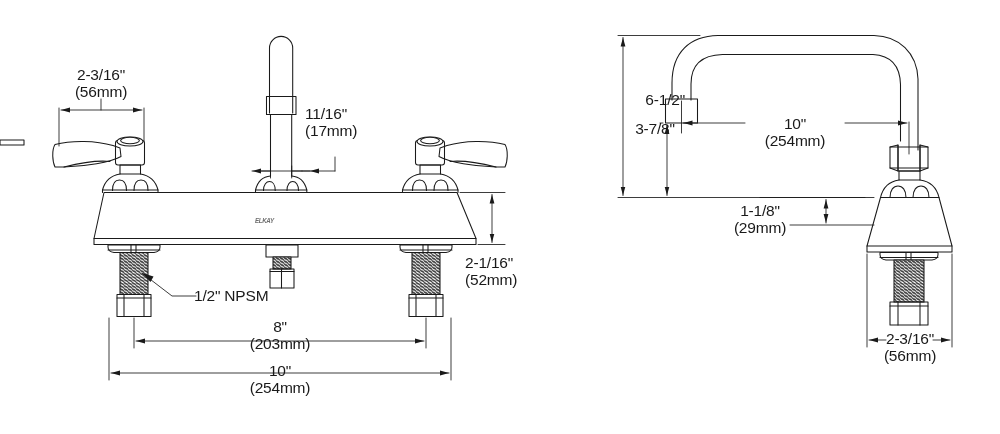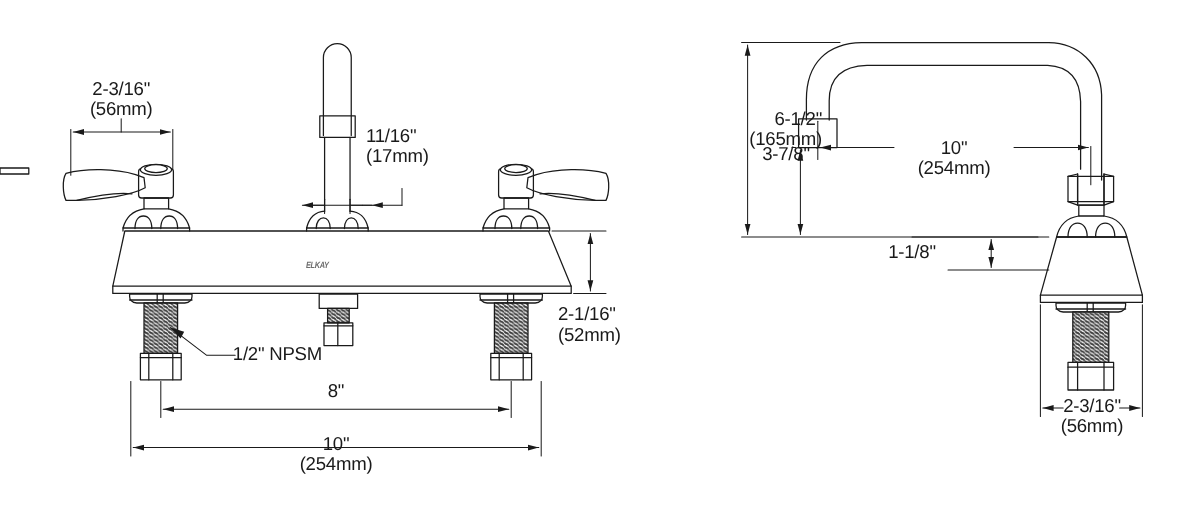--- a/index.html
+++ b/index.html
@@ -266,49 +266,50 @@
     <span class="dim-line-2">(17mm)</span>
   </div>
 
   <div class="dim-text" style="left:465px; top:254px;">
     <span class="dim-line-1">2-1/16"</span>
     <span class="dim-line-2">(52mm)</span>
   </div>
 
   <div class="dim-text center" style="left:222px; top:318px; width:116px;">
     <span class="dim-line-1">8"</span>
+    <span class="dim-line-2">(203mm)</span>
   </div>
 
   <div class="dim-text center" style="left:222px; top:362px; width:116px;">
     <span class="dim-line-1">10"</span>
     <span class="dim-line-2">(254mm)</span>
   </div>
 
   <div class="dim-text" style="left:194px; top:287px;">
     <span class="dim-line-1">1/2" NPSM</span>
   </div>
 
   <div class="brand-mark" style="left:253px; top:216px;">ELKAY</div>
 
   <div class="dim-text right" style="left:567px; top:91px; width:118px;">
     <span class="dim-line-1">6-1/2"</span>
-    <span class="dim-line-2">(165mm)</span>
   </div>
 
   <div class="dim-text center" style="left:600px; top:120px; width:110px;">
     <span class="dim-line-1">3-7/8"</span>
   </div>
 
   <div class="dim-text center" style="left:740px; top:115px; width:110px;">
     <span class="dim-line-1">10"</span>
     <span class="dim-line-2">(254mm)</span>
   </div>
 
   <div class="dim-text center" style="left:704px; top:202px; width:112px;">
     <span class="dim-line-1">1-1/8"</span>
+    <span class="dim-line-2">(29mm)</span>
   </div>
 
   <div class="dim-text center" style="left:854px; top:330px; width:112px;">
     <span class="dim-line-1">2-3/16"</span>
     <span class="dim-line-2">(56mm)</span>
   </div>
 
 </div>
 
 </body></html>

